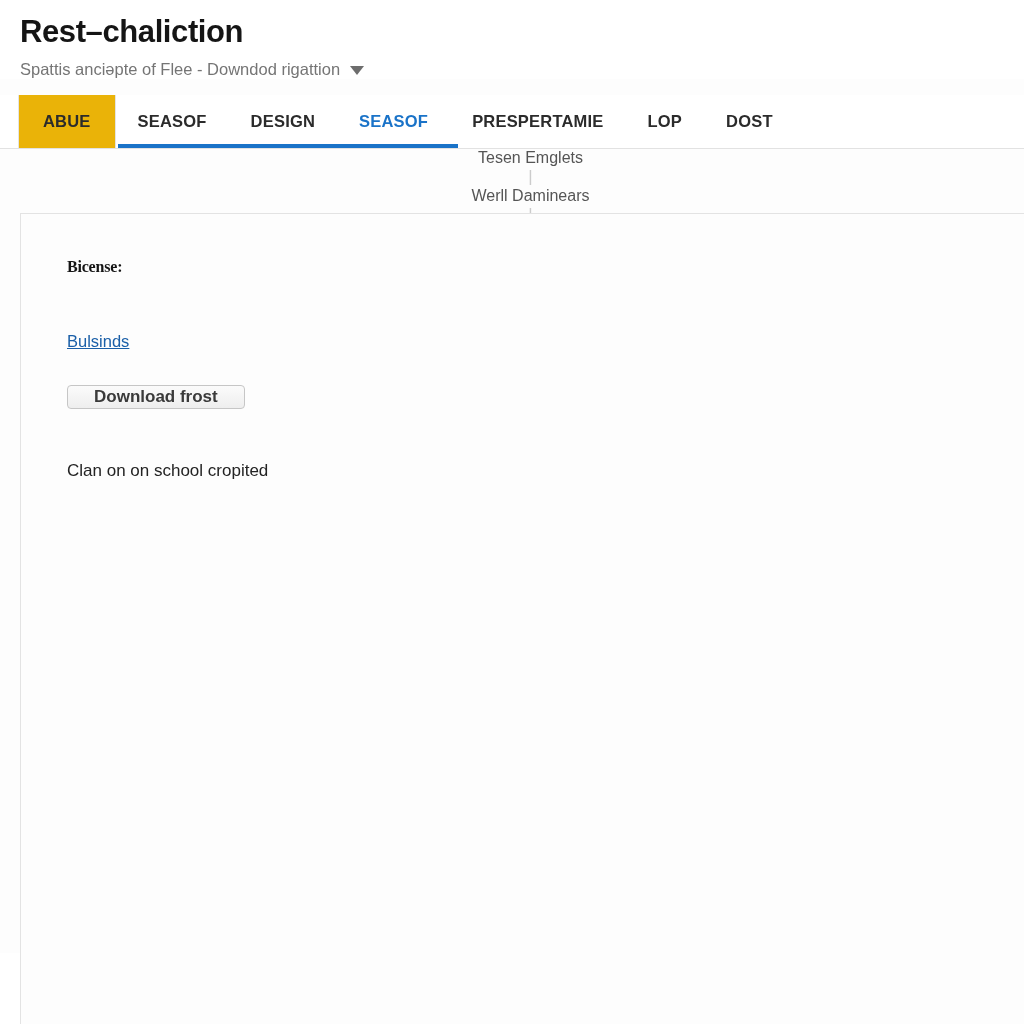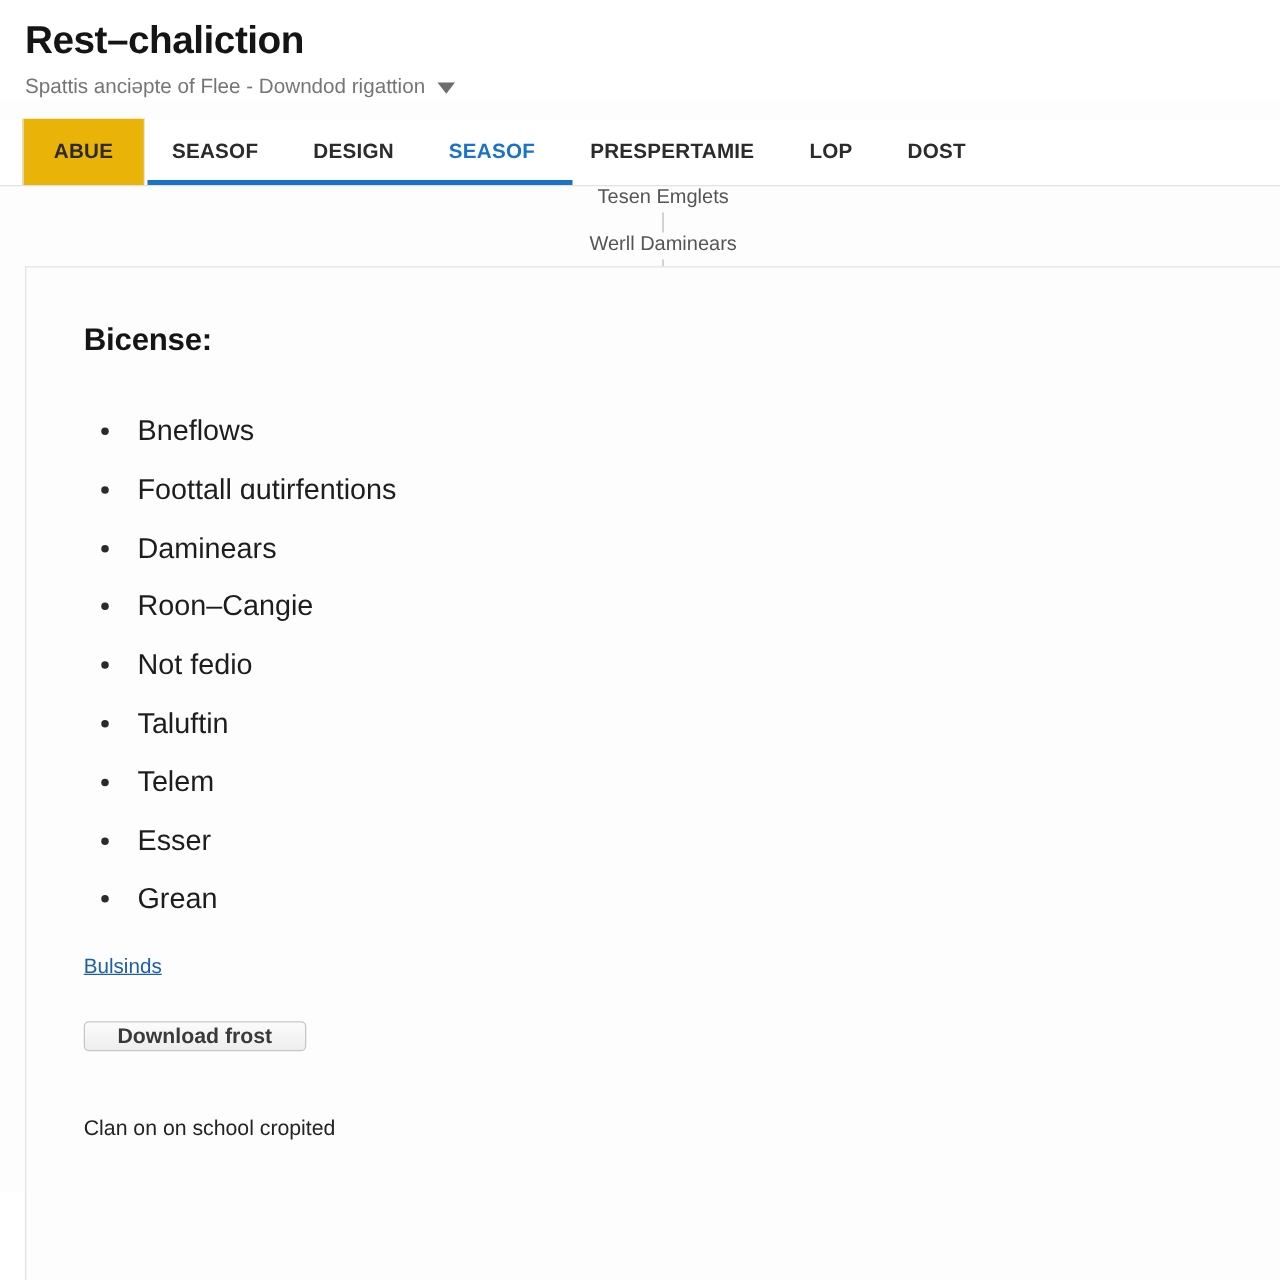--- a/index.html
+++ b/index.html
@@ -142,25 +142,26 @@
     height: 830px;
     background: #fdfdfd;
     border: 1px solid #e3e3e3;
     border-right: none;
     box-sizing: border-box;
   }
   .panel-inner {
     padding: 44px 46px 0 46px;
   }
   .section-heading {
-    font-size: 25px;
+    font-size: 16px;
     font-weight: bold;
     color: #151515;
     margin: 0 0 34px 0;
     letter-spacing: -0.2px;
+    font-family: Liberation Serif, serif;
   }
   .body-text {
     font-size: 17.5px;
     line-height: 28px;
     color: #2a2a2a;
     margin: 0 0 18px 0;
     max-width: 935px;
   }
 
   ul.feature-list {
@@ -251,31 +252,20 @@
     <span class="subnav-item">
       <span class="avatar"></span>
       <span>Chance</span>
     </span>
   </div>
 
   <div class="panel">
     <div class="panel-inner">
       <h2 class="section-heading">Bicense:</h2>
 
-      <ul class="feature-list">
-        <li>Bneflows</li>
-        <li>Foottall ɑutirfentions</li>
-        <li>Daminears</li>
-        <li>Roon–Cangie</li>
-        <li>Not fedio</li>
-        <li>Taluftin</li>
-        <li>Telem</li>
-        <li>Esser</li>
-        <li>Grean</li>
-      </ul>
 
       <a class="inline-link" href="#">Bulsinds</a>
 
       <button class="download-button">Download frost</button>
 
       <div class="footer-note">Clan on on school cropited</div>
     </div>
   </div>
 
 </div>

